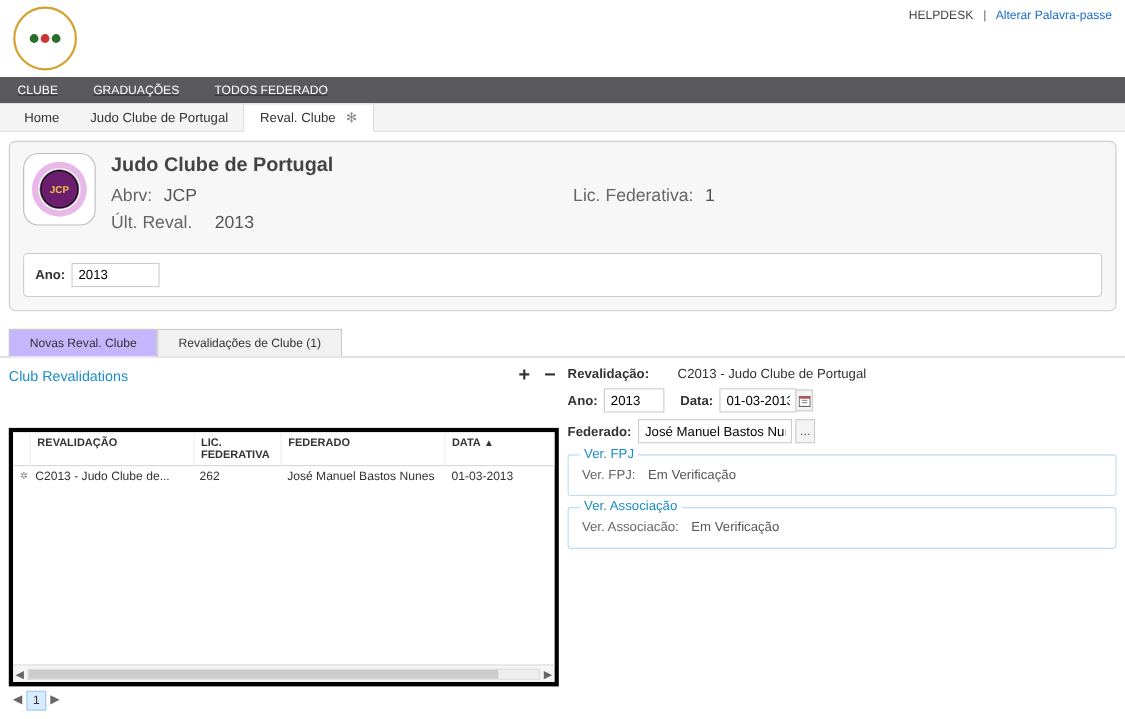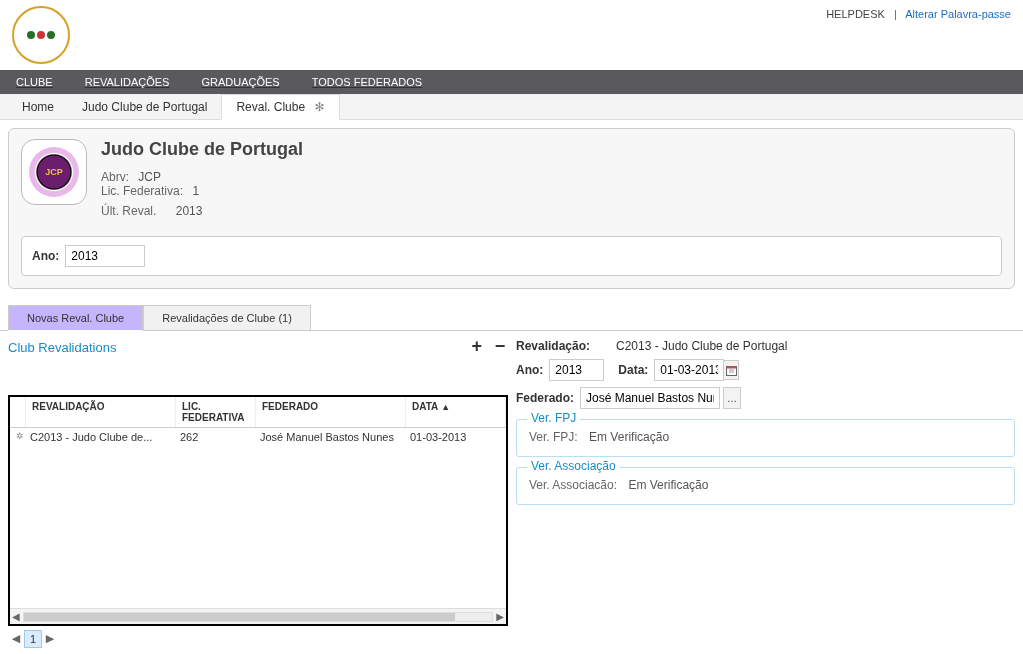--- a/index.html
+++ b/index.html
@@ -30,21 +30,21 @@
 .crumb .close { margin-left: 6px; color: #888; }
 
 
 .panel-wrap { padding: 8px; }
 .info-panel { background: #f7f7f7; border: 1px solid #ccc; border-radius: 6px; padding: 10px 12px 12px; }
 .info-top { display: flex; }
 .club-logo { width: 66px; height: 66px; border: 1px solid #bbb; border-radius: 14px; background: #fff; display: flex; align-items: center; justify-content: center; margin-right: 14px; }
 .club-logo .circ { width: 50px; height: 50px; border-radius: 50%; background: radial-gradient(circle, #6b1e6e 45%, #000 48%, #fff 52%, #e8b8e8 56%); display: flex; align-items: center; justify-content: center; color: #f0c244; font-size: 9px; font-weight: bold; }
 .info-fields { flex: 1; }
 .info-title { font-size: 18px; font-weight: bold; color: #444; margin-bottom: 10px; }
-.info-row { display: flex; font-size: 12px; color: #555; margin-bottom: 6px; flex-direction: column; }
+.info-row { display: flex; font-size: 16px; color: #555; margin-bottom: 6px; }
 .info-col { width: 420px; }
 .info-label { color: #666; margin-right: 6px; }
 .info-val { color: #555; }
 
 .year-box { margin-top: 12px; border: 1px solid #ccc; border-radius: 4px; padding: 8px 10px; background: #fff; display: flex; align-items: center; width: 100%; }
 .year-box .lbl { font-weight: bold; font-size: 12px; margin-right: 6px; }
 .year-box input { width: 80px; height: 22px; border: 1px solid #ccc; padding: 2px 5px; font-size: 12px; background: #fff; }
 
 
 .sub-tabs { display: flex; margin-top: 8px; border-bottom: 1px solid #ccc; padding-left: 8px; }
@@ -53,21 +53,21 @@
 
 
 .content { display: flex; padding: 8px; }
 .left { width: 500px; margin-right: 8px; }
 .right { flex: 1; }
 
 .sec-title { color: #1a8cc7; font-size: 13px; }
 .title-row { display: flex; justify-content: space-between; align-items: center; margin-bottom: 4px; }
 .icon-btn { width: 16px; height: 16px; font-size: 18px; font-weight: bold; line-height: 14px; text-align: center; cursor: pointer; color: #333; display: inline-block; margin-left: 4px; }
 
-.grid { border: 2px solid #000000; margin-top: 40px; }
+.grid { border: 4px solid #000000; margin-top: 40px; }
 .grid-head { display: flex; background: #fff; border-bottom: 1px solid #ccc; }
 .grid-head .gh { font-size: 10px; font-weight: bold; color: #333; padding: 4px 6px; border-right: 1px solid #eee; text-align: left; }
 .col-r { width: 150px; }
 .col-l { width: 80px; }
 .col-f { width: 150px; }
 .col-d { width: 100px; }
 .grid-body { height: 180px; overflow: auto; background: #fff; }
 .grid-row { display: flex; font-size: 11px; color: #333; }
 .grid-row .gc { padding: 3px 6px; white-space: nowrap; overflow: hidden; text-overflow: ellipsis; }
 .spin { width: 14px; text-align: center; color: #888; font-size: 9px; }
@@ -114,23 +114,22 @@
     <div class="inner">
       <span class="dot" style="background:#2a6e2a"></span>
       <span class="dot" style="background:#c33"></span>
       <span class="dot" style="background:#2a6e2a"></span>
     </div>
   </div>
 </div>
 
 <div class="main-nav">
   <div class="nav-item">CLUBE</div>
-  <div class="nav-item">REVALIDAÇÕES</div>
   <div class="nav-item">GRADUAÇÕES</div>
-  <div class="nav-item">TODOS FEDERADOS</div>
+  <div class="nav-item">TODOS FEDERADO</div>
 </div>
 
 <div class="crumb-bar">
   <div class="crumb">Home</div>
   <div class="crumb">Judo Clube de Portugal</div>
   <div class="crumb active">
     <span>Reval. Clube</span>
     <span class="close">✻</span>
   </div>
 </div>

